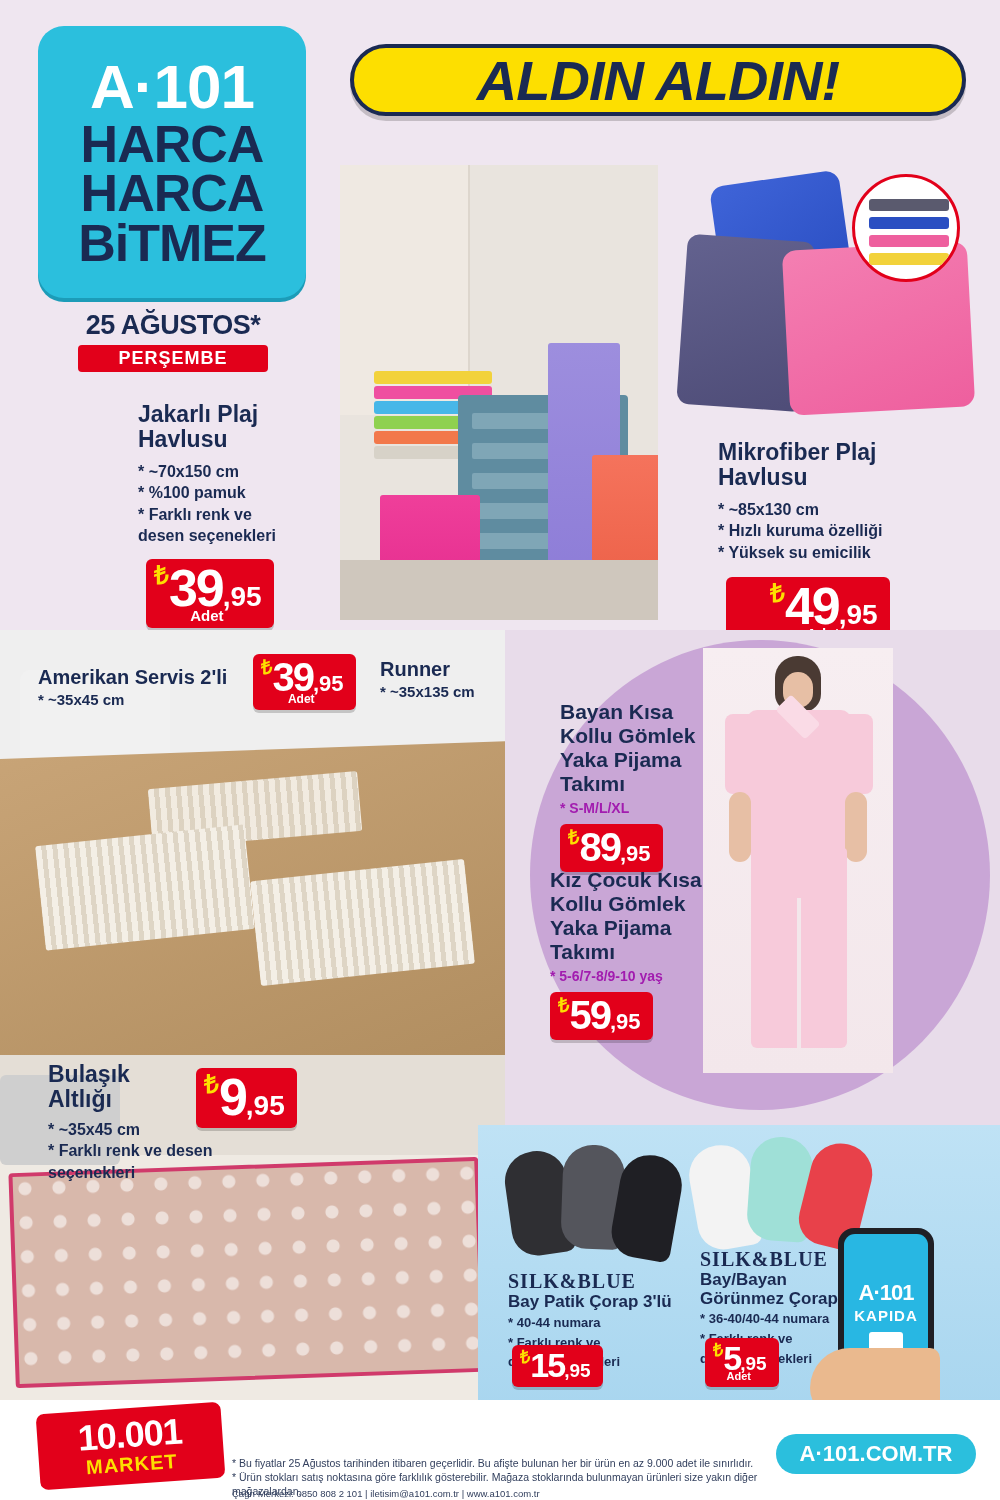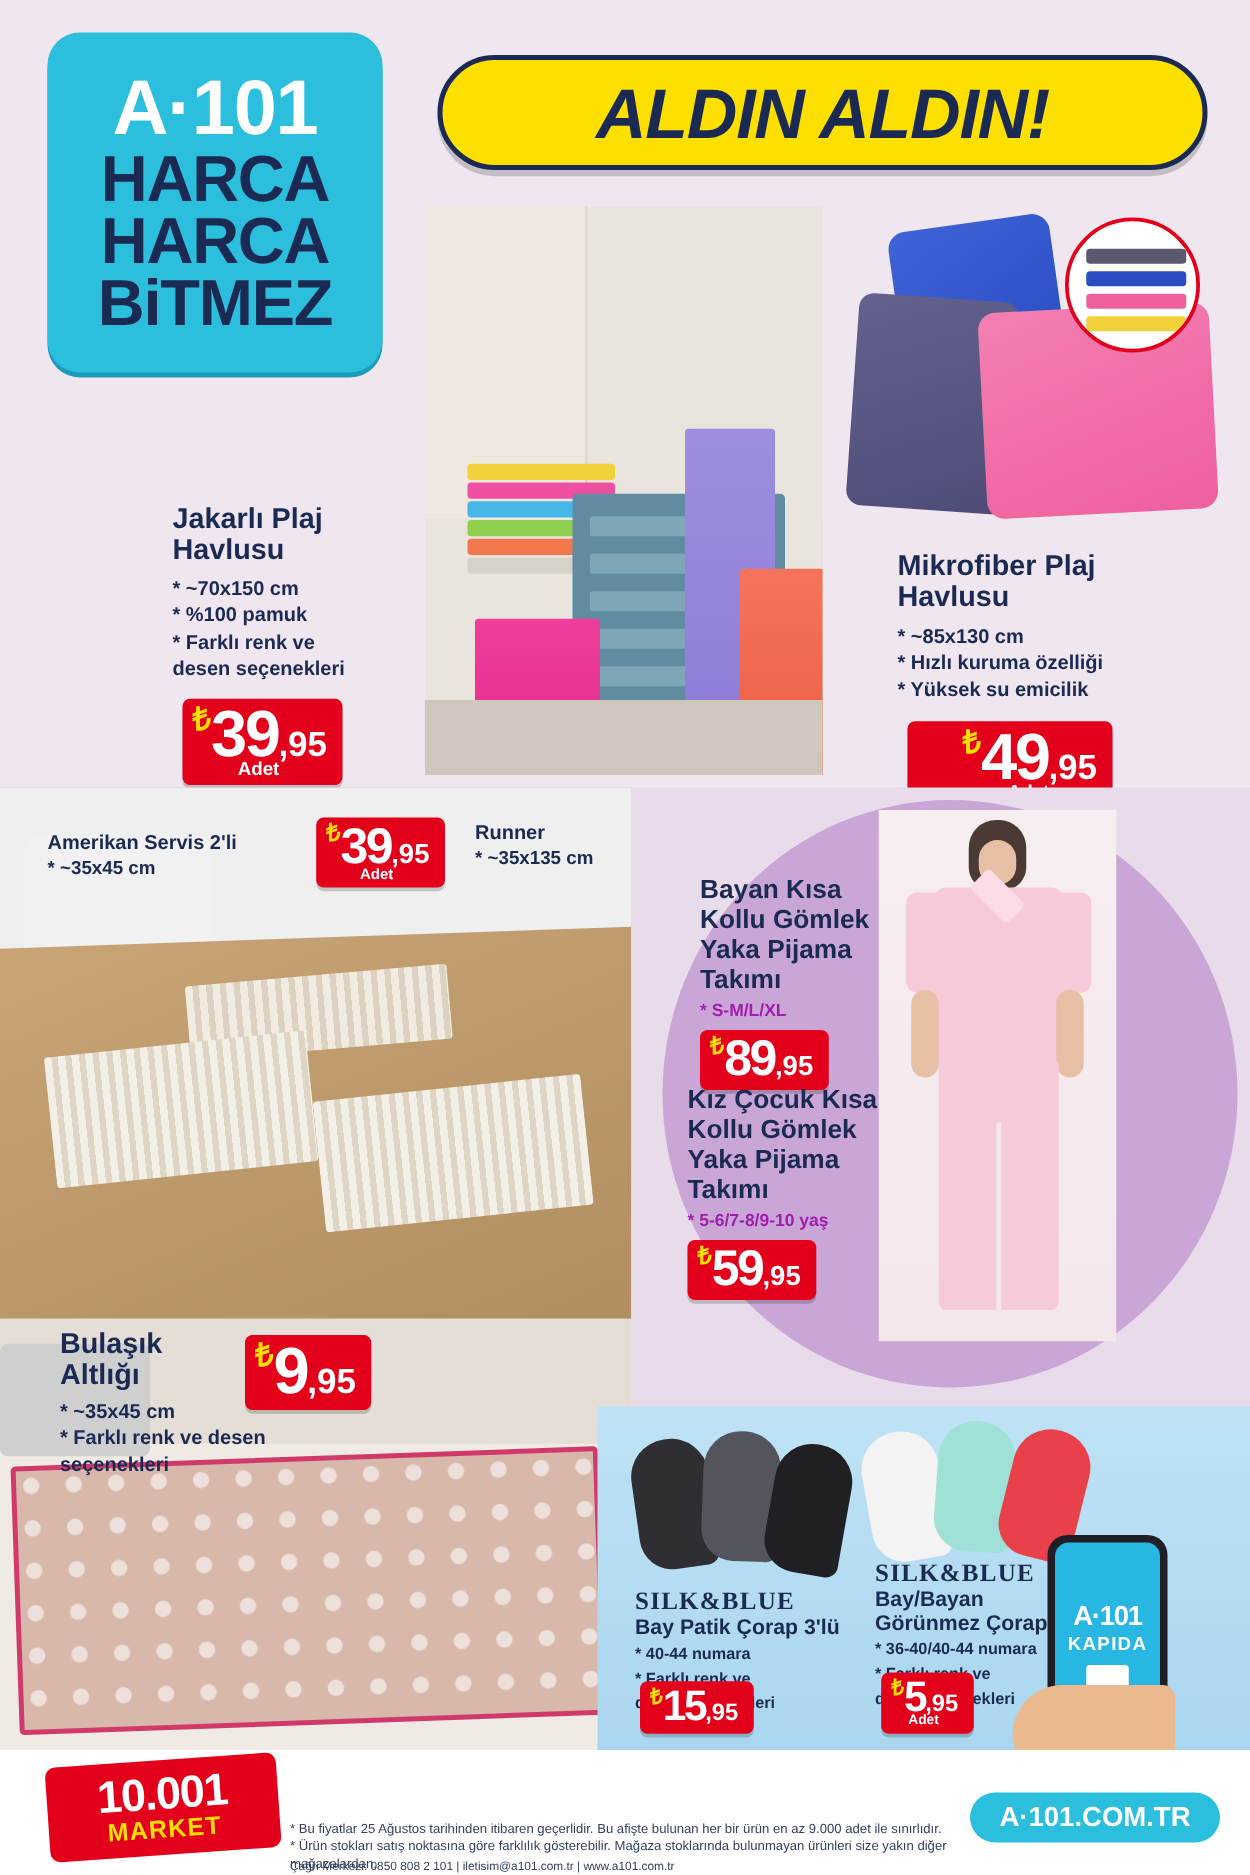--- a/index.html
+++ b/index.html
@@ -39,21 +39,21 @@
     text-align: center;
   }
   .date-main {
     font-size: 27px; font-weight: bold; color: #1a2a52; letter-spacing: -0.5px;
   }
   .date-sub {
     margin-top: 4px; background: #e2001a; color: #fff; font-size: 18px;
     font-weight: bold; padding: 3px 0; border-radius: 4px; letter-spacing: 1px;
   }
   .aldin-box {
-    position: absolute; left: 350px; top: 44px; width: 616px; height: 92px;
+    position: absolute; left: 350px; top: 44px; width: 616px; height: 72px;
     background: #fddf00; border: 4px solid #1a2a52; border-radius: 46px;
     display: flex; align-items: center; justify-content: center;
     box-shadow: 0 5px 0 rgba(0,0,0,0.18);
   }
   .aldin-text {
     font-size: 56px; font-weight: bold; color: #1a2a52;
     font-style: italic; letter-spacing: -1px;
   }
 
   
@@ -137,21 +137,21 @@
     background: linear-gradient(160deg,#c8a477,#b08d5f); transform: rotate(-2deg);}
   .ml-mat { position:absolute; background: repeating-linear-gradient(90deg,#f4efe6 0 6px,#ded5c5 6px 11px);
     border-radius:3px;}
   .ml-mat1 { left:40px; top:205px; width:210px; height:105px; transform: rotate(-6deg);}
   .ml-mat2 { left:255px; top:240px; width:215px; height:105px; transform: rotate(-6deg);}
   .ml-mat3 { left:150px; top:150px; width:210px; height:60px; transform: rotate(-5deg); opacity:.95;}
   .ml-chair { position:absolute; left:20px; top:40px; width:150px; height:120px; background:#f1f1f1; border-radius:10px;}
 
   .lbl-amerikan { position:absolute; left:38px; top:666px; }
   .lbl-runner { position:absolute; left:380px; top:658px; }
-  .lbl-title { font-size: 16px; font-weight: bold; color:#1a2a52;}
+  .lbl-title { font-size: 20px; font-weight: bold; color:#1a2a52;}
   .lbl-spec { font-size: 15px; font-weight: bold; color:#1a2a52; margin-top:2px;}
   .price-3995b { position:absolute; left:253px; top:654px; }
 
   
   .bottomleft {
     position: absolute; left: 0; top: 1055px; width: 505px; height: 345px;
     background: #efeae3; overflow:hidden;
   }
   .bl-counter { position:absolute; left:0; top:0; width:100%; height:100px; background:#e4ded6;}
   .bl-sink { position:absolute; left:0px; top:20px; width:120px; height:90px; background:#cfcfcf; border-radius:6px;}
@@ -253,20 +253,24 @@
 
   <div class="top-band">
 
     <div class="logo-box">
       <div class="logo-a101">A·101</div>
       <div class="logo-line">HARCA</div>
       <div class="logo-line">HARCA</div>
       <div class="logo-line">BiTMEZ</div>
     </div>
 
+    <div class="date-box">
+      <div class="date-main">25 AĞUSTOS*</div>
+      <div class="date-sub">PERŞEMBE</div>
+    </div>
 
     <div class="aldin-box">
       <div class="aldin-text">ALDIN ALDIN!</div>
     </div>
 
     <div class="photo1">
       <div class="ph1-wall"></div>
       <div class="ph1-shelf"></div>
       <div class="ph1-towelstack">
         <i class="ts" style="top:0;background:#f2d23b"></i>

